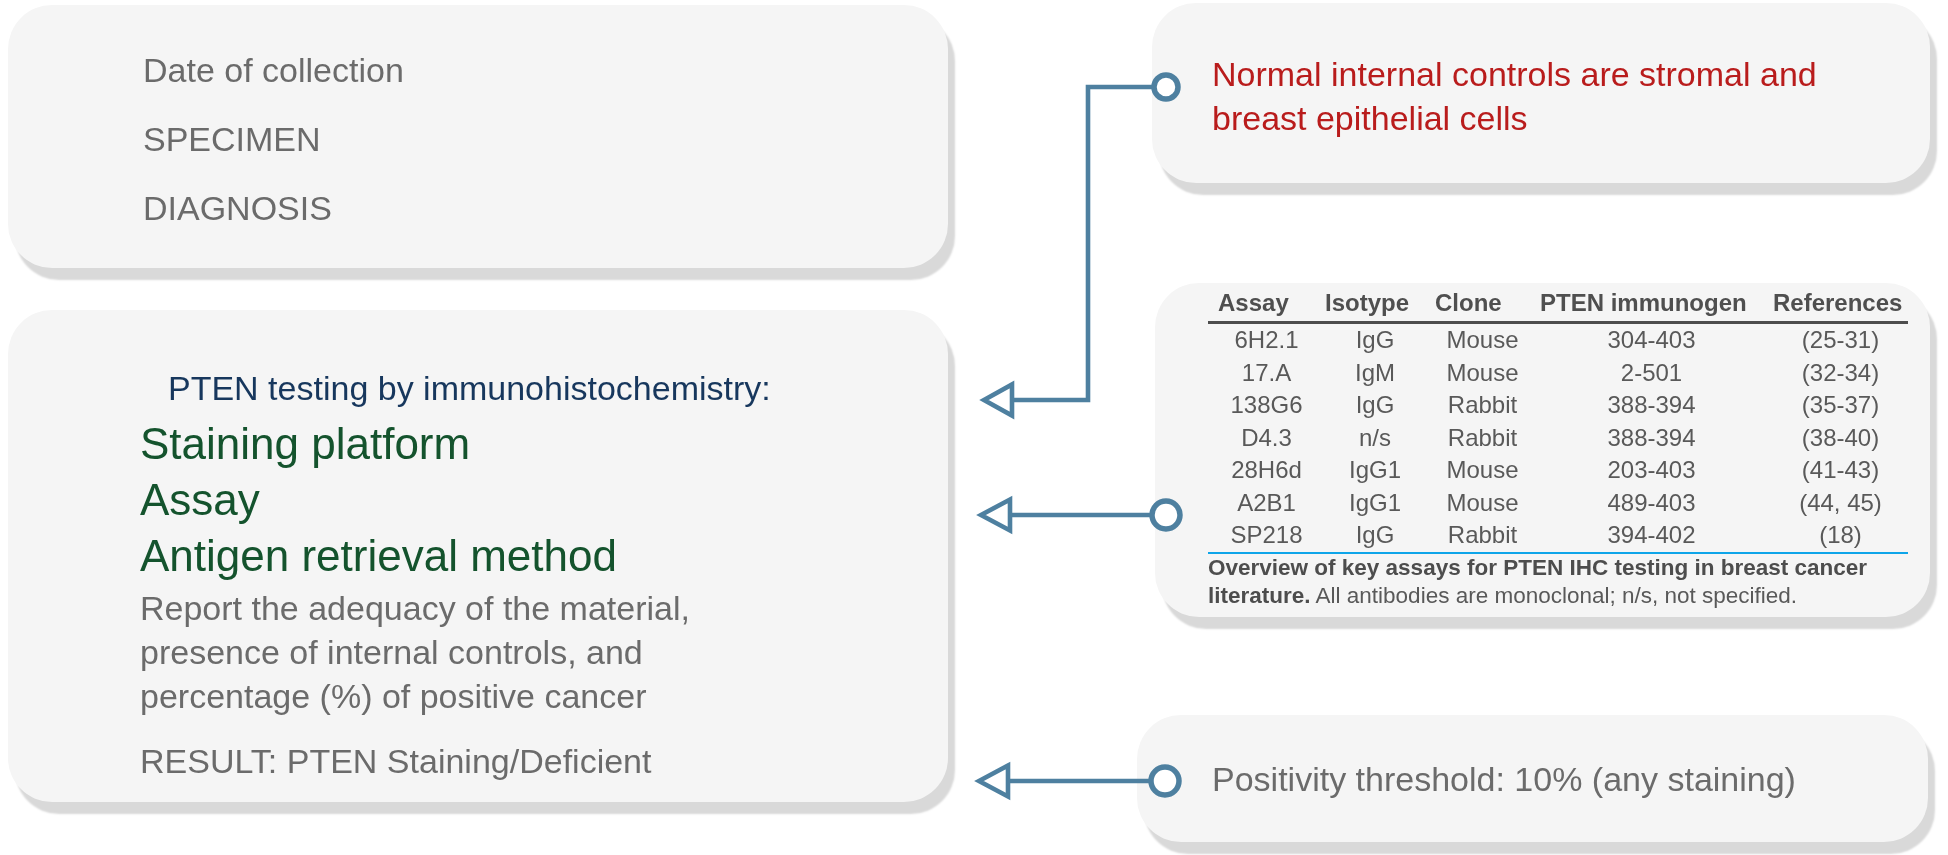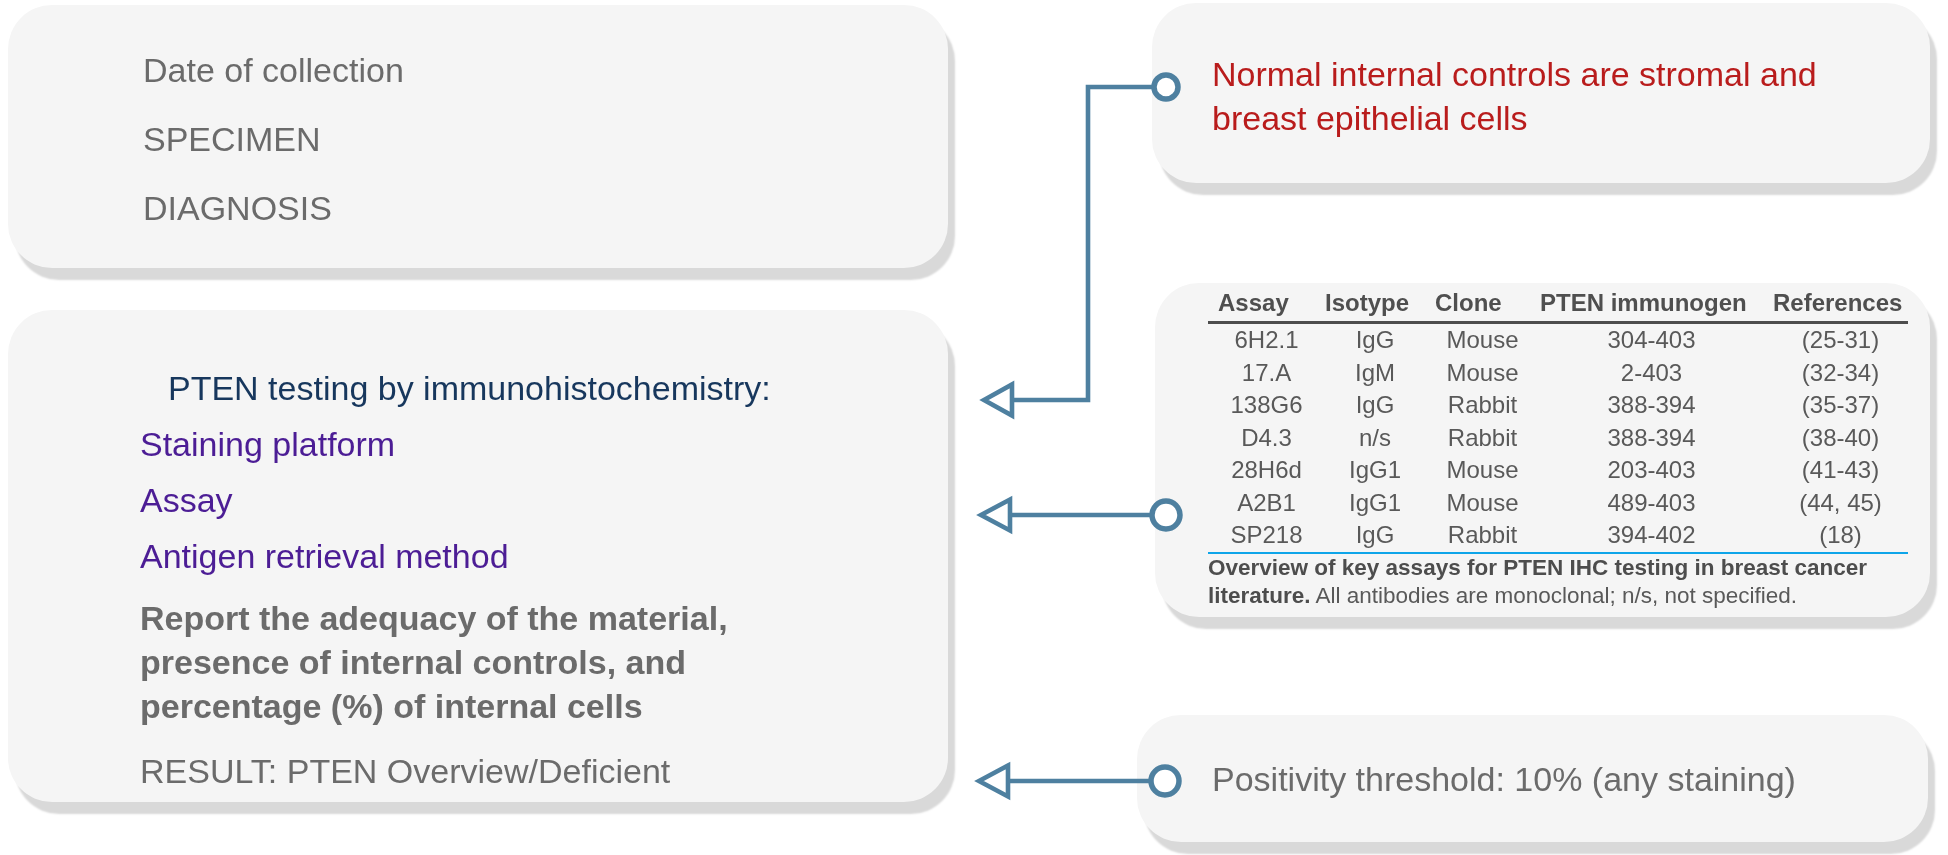--- a/index.html
+++ b/index.html
@@ -14,22 +14,22 @@
     border-radius:44px;
     box-shadow:7px 12px 2px #d9d9d9;
     box-sizing:border-box;
   }
   
   #box-specimen{left:8px;top:5px;width:940px;height:263px;padding:31px 40px 0 135px;}
   #box-specimen .line{font-size:34px;line-height:69px;color:#6b6b6b;white-space:nowrap;}
 
   #box-pten{left:8px;top:310px;width:940px;height:492px;padding:50px 30px 0 132px;}
   #box-pten .heading{font-size:34px;line-height:56px;color:#17375d;white-space:nowrap;margin-left:28px;}
-  #box-pten .teal{font-size:34px;line-height:56px;color:#4c1d95;white-space:nowrap;}
-  #box-pten .para{margin-top:12px;font-weight:bold;}
+  #box-pten .teal{font-size:44px;line-height:56px;color:#14532d;white-space:nowrap;}
+  #box-pten .para{margin-top:2px;}
   #box-pten .para .pline{font-size:34px;line-height:44px;color:#6b6b6b;white-space:nowrap;}
   #box-pten .result{margin-top:15px;font-size:34px;line-height:56px;color:#6b6b6b;white-space:nowrap;}
 
   
   #box-controls{left:1152px;top:3px;width:778px;height:180px;padding:49px 40px 0 60px;}
   #box-controls .note{font-size:34px;line-height:44px;color:#b91c1c;}
 
   #box-threshold{left:1137px;top:715px;width:791px;height:127px;padding:42px 30px 1px 75px;}
   #box-threshold .note{font-size:34px;line-height:44px;color:#6b6b6b;white-space:nowrap;}
 
@@ -63,23 +63,23 @@
 </div>
 
 <div class="panel" id="box-pten">
   <div class="heading">PTEN testing by immunohistochemistry:</div>
   <div class="teal">Staining platform</div>
   <div class="teal">Assay</div>
   <div class="teal">Antigen retrieval method</div>
   <div class="para">
     <div class="pline">Report the adequacy of the material,</div>
     <div class="pline">presence of internal controls, and</div>
-    <div class="pline">percentage (%) of internal cells</div>
+    <div class="pline">percentage (%) of positive cancer</div>
   </div>
-  <div class="result">RESULT: PTEN Overview/Deficient</div>
+  <div class="result">RESULT: PTEN Staining/Deficient</div>
 </div>
 
 <div class="panel" id="box-controls">
   <div class="note">Normal internal controls are stromal and breast epithelial cells</div>
 </div>
 
 <div class="panel" id="box-table">
   <table>
     <colgroup>
       <col class="c-assay">
@@ -102,21 +102,21 @@
         <td>6H2.1</td>
         <td>IgG</td>
         <td>Mouse</td>
         <td>304-403</td>
         <td>(25-31)</td>
       </tr>
       <tr>
         <td>17.A</td>
         <td>IgM</td>
         <td>Mouse</td>
-        <td>2-403</td>
+        <td>2-501</td>
         <td>(32-34)</td>
       </tr>
       <tr>
         <td>138G6</td>
         <td>IgG</td>
         <td>Rabbit</td>
         <td>388-394</td>
         <td>(35-37)</td>
       </tr>
       <tr>

